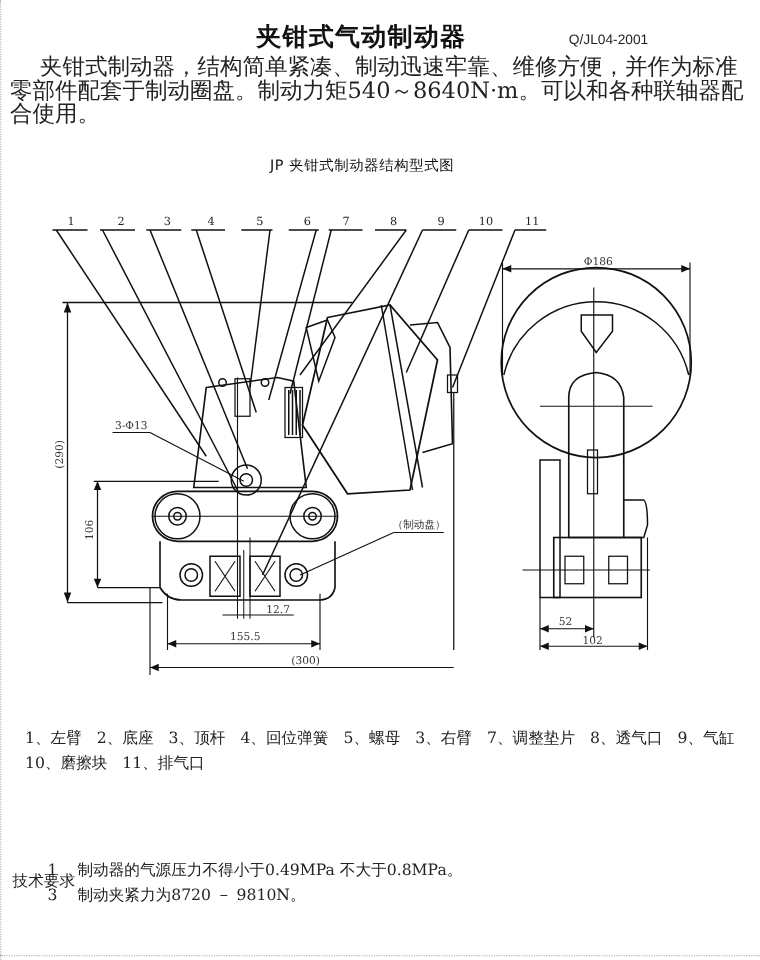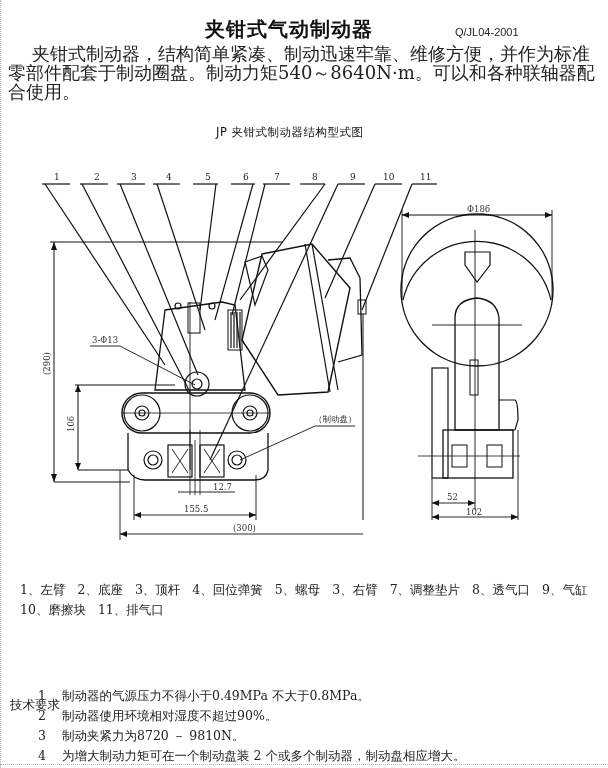--- a/index.html
+++ b/index.html
@@ -200,26 +200,18 @@
   <span>11、排气口</span>
 </div>
 
 <div class="req-title">技术要求</div>
 <div class="req-list">
   <div class="req-item">
     <span class="num">1</span>
     <span>制动器的气源压力不得小于0.49MPa 不大于0.8MPa。</span>
   </div>
   <div class="req-item">
-    <span class="num">2</span>
-    <span>制动器使用环境相对湿度不超过90%。</span>
-  </div>
-  <div class="req-item">
     <span class="num">3</span>
     <span>制动夹紧力为8720 － 9810N。</span>
   </div>
-  <div class="req-item">
-    <span class="num">4</span>
-    <span>为增大制动力矩可在一个制动盘装 2 个或多个制动器，制动盘相应增大。</span>
-  </div>
 </div>
 
 <div class="bottom-dots"></div>
 
 </body></html>

